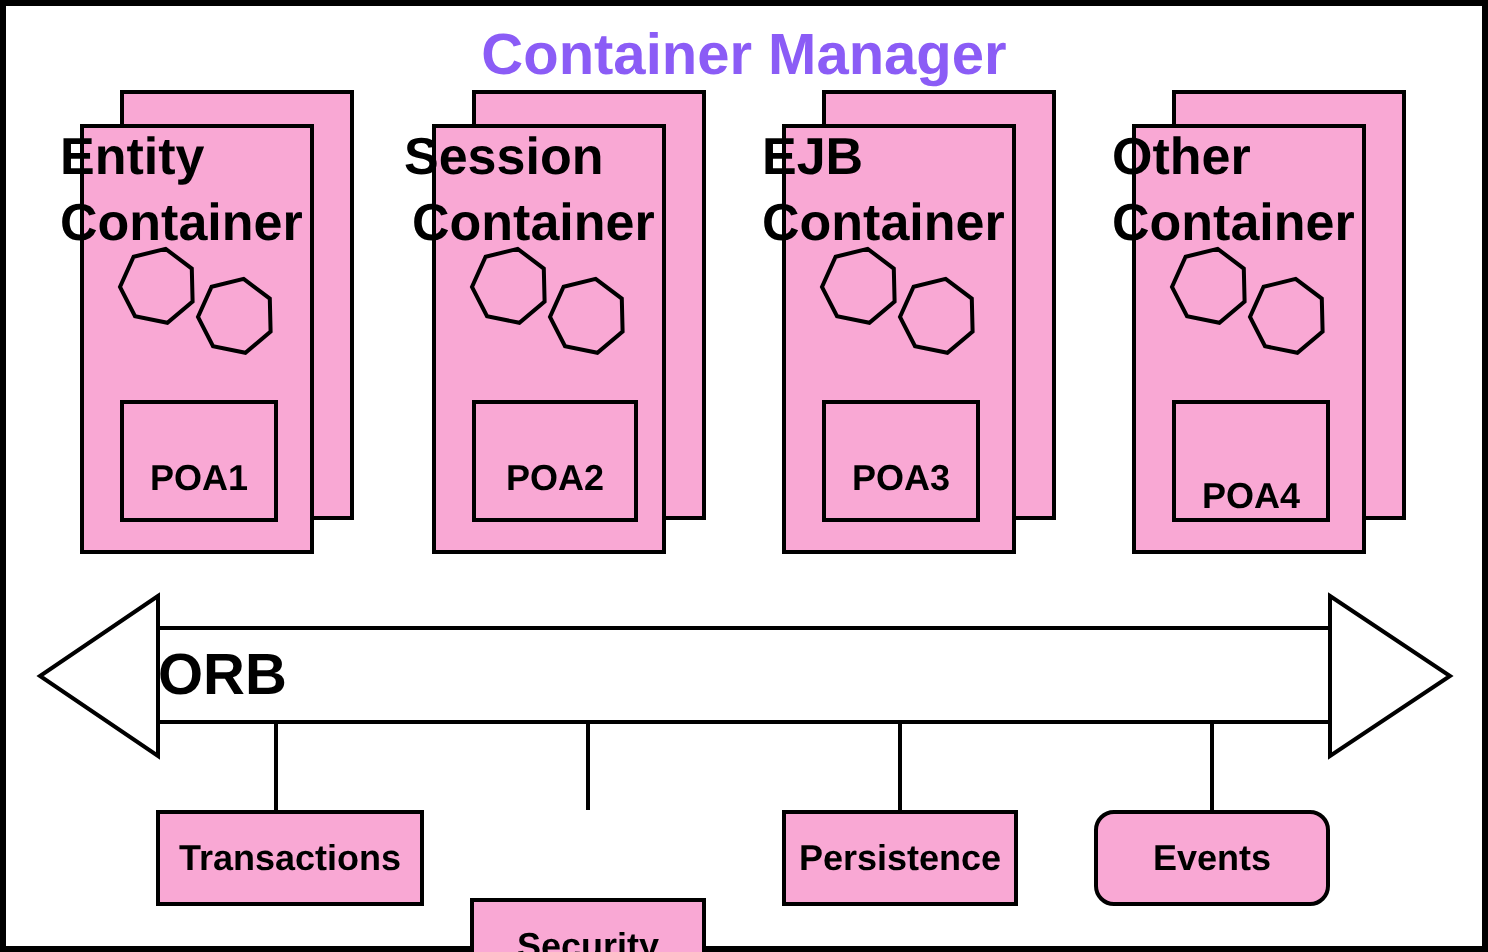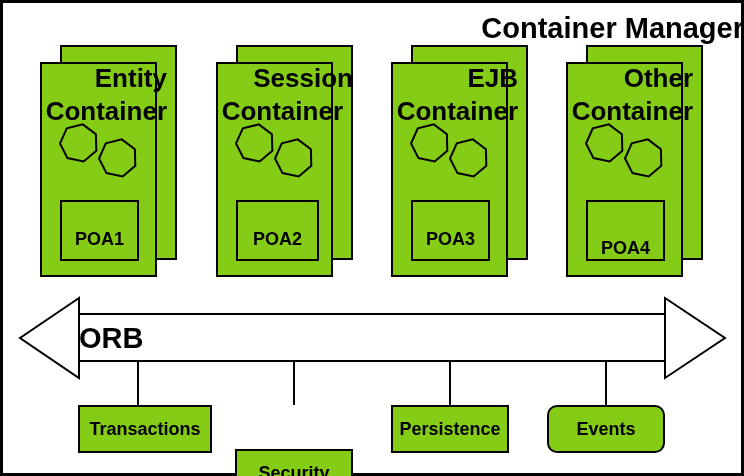--- a/index.html
+++ b/index.html
@@ -1,24 +1,24 @@
 <!DOCTYPE html>
 <html><head>
 <meta charset="utf-8">
 <style>
   html, body { margin: 0; padding: 0; background: #ffffff; }
   body { width: 744px; height: 476px; position: relative; overflow: hidden;
          font-family: "Liberation Sans", "DejaVu Sans", sans-serif; }
   .frame { position: absolute; left: 0; top: 0; width: 738px; height: 470px;
            border: 3px solid #000; background: #fff; }
   svg { position: absolute; left: 0; top: 0; }
-  .title { position: absolute; left: 0; width: 744px; top: 12px; text-align: right;
-           font-size: 29px; font-weight: bold; color: #000000; }
-  .box { position: absolute; border: 2px solid #000; background: #84cc16; box-sizing: border-box; }
-  .label { position: absolute; text-align: right; font-weight: bold; color: #000; white-space: nowrap; }
+  .title { position: absolute; left: 0; width: 744px; top: 12px; text-align: center;
+           font-size: 29px; font-weight: bold; color: #8b5cf6; }
+  .box { position: absolute; border: 2px solid #000; background: #f9a8d4; box-sizing: border-box; }
+  .label { position: absolute; text-align: left; font-weight: bold; color: #000; white-space: nowrap; }
   .clabel { font-size: 26px; line-height: 33px; }
   .poa { font-size: 18px; font-weight: bold; display: flex; align-items: center; justify-content: center; }
   .svc { font-size: 18px; font-weight: bold; display: flex; align-items: center; justify-content: center; white-space: nowrap; }
   .orb { position: absolute; left: 79px; width: 586px; top: 322px; text-align: left;
          font-size: 29px; font-weight: bold; }
 </style>
 </head>
 <body>
 
 <div class="frame"></div>
@@ -28,21 +28,21 @@
 <div id="containers">
     <div class="box" style="left: 60px; top: 45px; width: 117px; height: 215px;"></div>
     <div class="box" style="left: 40px; top: 62px; width: 117px; height: 215px;"></div>
     <div class="label clabel" style="left: 30px; width: 137px; top: 62px;">Entity</div>
     <div class="label clabel" style="left: 30px; width: 137px; top: 95px;">Container</div>
     <div class="box poa" style="left: 60px; top: 200px; width: 79px; height: 61px;">
       <span style="margin-top: 18px;">POA1</span>
     </div>
     <div class="box" style="left: 236px; top: 45px; width: 117px; height: 215px;"></div>
     <div class="box" style="left: 216px; top: 62px; width: 117px; height: 215px;"></div>
-    <div class="label clabel" style="left: 216px; width: 137px; top: 62px;">Session</div>
+    <div class="label clabel" style="left: 202px; width: 137px; top: 62px;">Session</div>
     <div class="label clabel" style="left: 206px; width: 137px; top: 95px;">Container</div>
     <div class="box poa" style="left: 236px; top: 200px; width: 83px; height: 61px;">
       <span style="margin-top: 18px;">POA2</span>
     </div>
     <div class="box" style="left: 411px; top: 45px; width: 117px; height: 215px;"></div>
     <div class="box" style="left: 391px; top: 62px; width: 117px; height: 215px;"></div>
     <div class="label clabel" style="left: 381px; width: 137px; top: 62px;">EJB</div>
     <div class="label clabel" style="left: 381px; width: 137px; top: 95px;">Container</div>
     <div class="box poa" style="left: 411px; top: 200px; width: 79px; height: 61px;">
       <span style="margin-top: 18px;">POA3</span>

